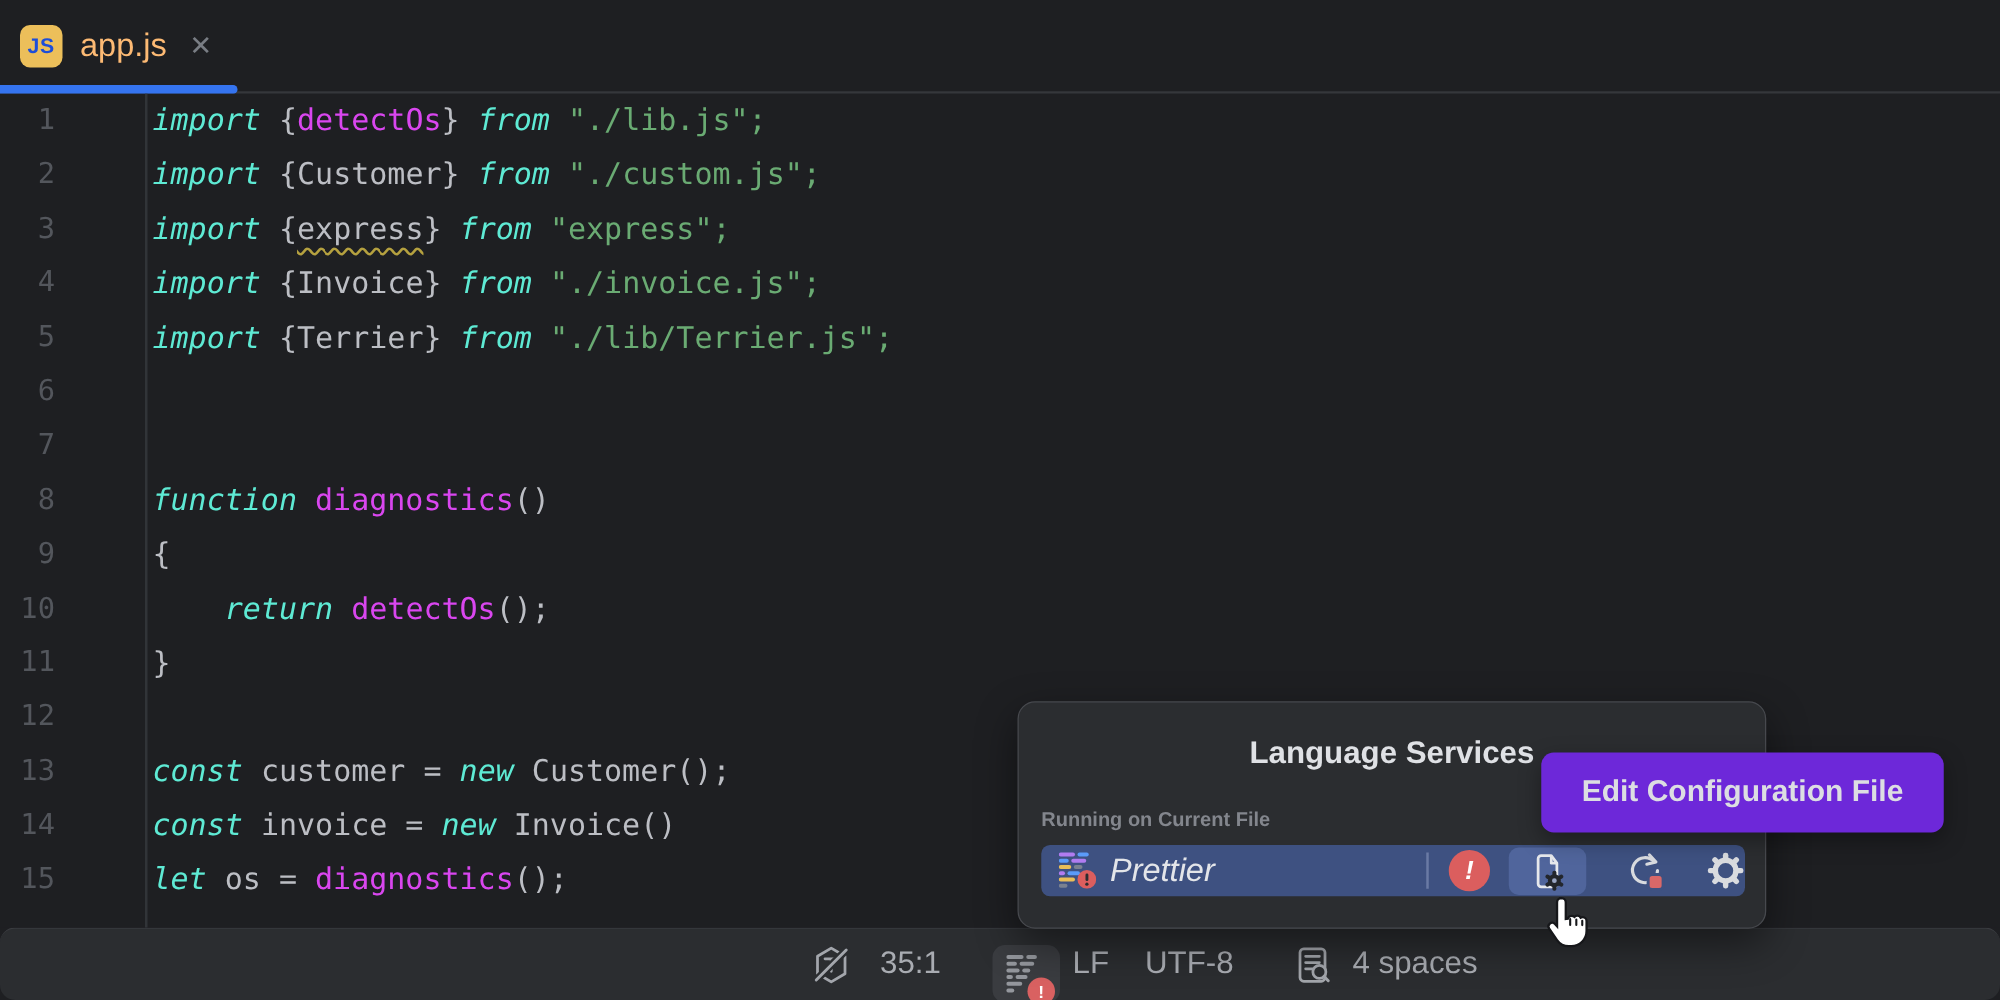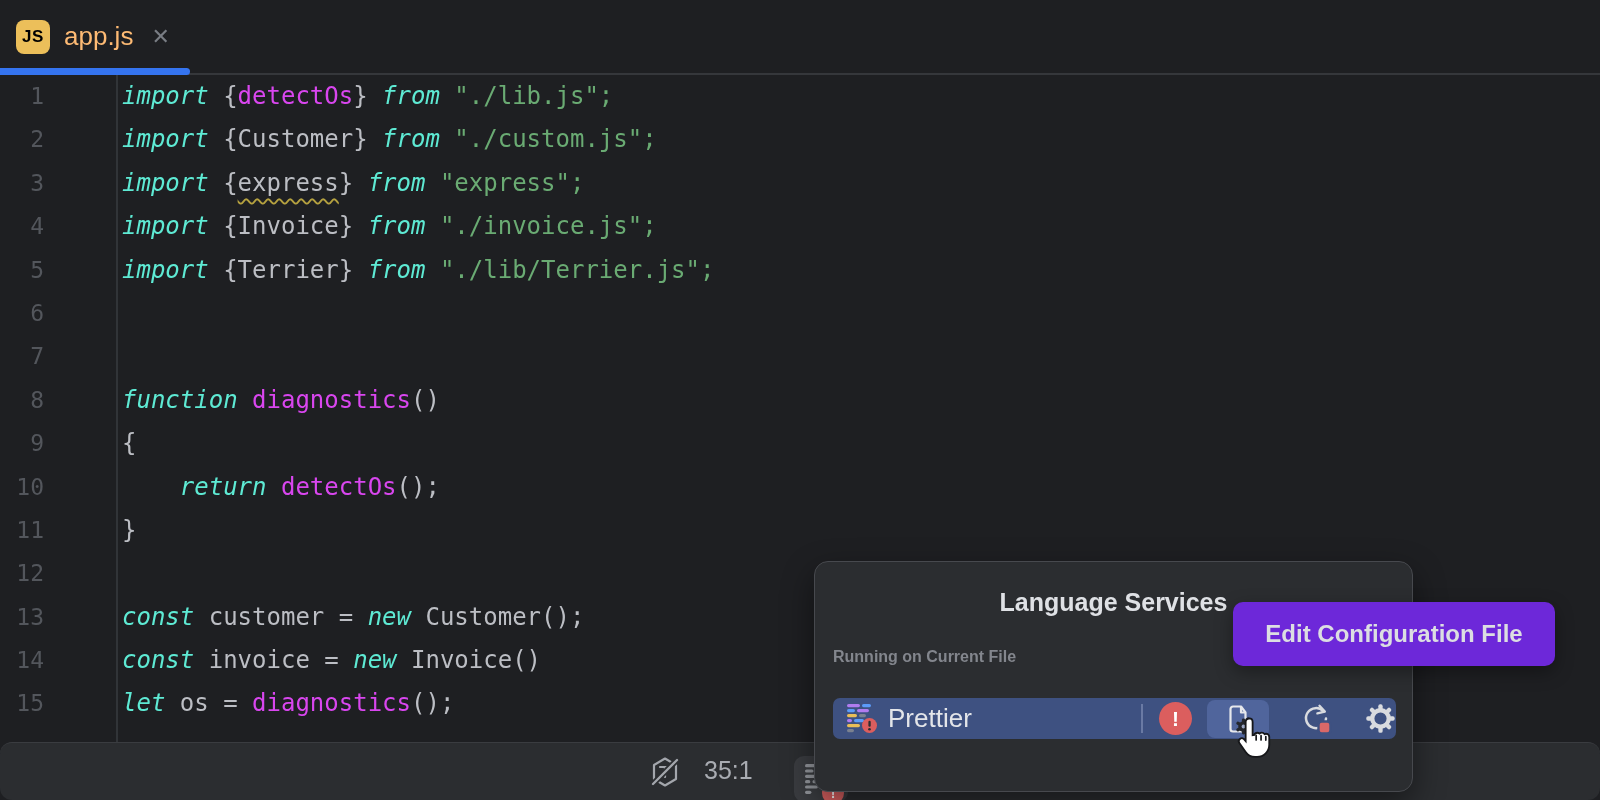--- a/index.html
+++ b/index.html
@@ -10,21 +10,21 @@
     font-family:"Liberation Sans", sans-serif;
     -webkit-font-smoothing:antialiased;
   }
   
   .tabbar{ position:absolute; left:0; top:0; width:1600px; height:75px;
     background:#1E1F22; border-bottom:2px solid #35373B; }
   .tab{ position:absolute; left:0; top:0; height:73px; width:190px;
     display:flex; align-items:center; gap:14px; padding-left:16px; cursor:default; }
   .js-badge{ width:34px; height:34px; border-radius:8px; background:#ECBF5A;
     display:flex; align-items:center; justify-content:center;
-    font-size:17px; font-weight:800; color:#000000; letter-spacing:.5px; }
+    font-size:17px; font-weight:800; color:#1d4ed8; letter-spacing:.5px; }
   .tab-label{ font-size:26px; color:#fdba74; }
   .tab-close{ font-size:22px; color:#797D84; margin-left:4px; line-height:1; }
   .tab-underline{ position:absolute; left:0; bottom:-2px; width:190px; height:7px;
     background:#3574F0; border-radius:0 5px 5px 0; }
   
   .editor{ position:absolute; left:0; top:75px; width:1600px; height:667px; background:#1E1F22; }
   .gutter{ position:absolute; left:0; top:0; width:118px; height:667px;
     border-right:2px solid #313438; }
   .gutter .ln{ height:43.4px; width:44px; text-align:right;
     font-family:"DejaVu Sans Mono", monospace; font-size:23px; color:#53565C;
@@ -32,29 +32,29 @@
   .code{ position:absolute; left:122px; top:0; }
   .cl{ height:43.4px; line-height:43.4px; white-space:pre;
     font-family:"DejaVu Sans Mono", monospace; font-size:24px; }
   .cl .k{ color:#5eead4;font-style:italic; }
   .cl .f{ color:#d946ef; }
   .cl .s, .cl .g{ color:#6AAB73; }
   .cl .p{ color:#BCBEC4; }
   .cl .w{ color:#BCBEC4; text-decoration:underline; text-decoration-style:wavy;
     text-decoration-color:#B5A13F; text-decoration-thickness:1.5px; text-underline-offset:7px; }
   
-  .popup{ position:absolute; left:814px; top:561px; width:599px; height:231px;
+  .popup{ position:absolute; left:814px; top:561px; width:599px; height:182px;
     background:#2B2D30; border:1.5px solid #47494E; border-radius:14px;
     box-shadow:0 12px 32px rgba(0,0,0,.45); z-index:10; }
   .popup-title{ position:absolute; left:0; top:26px; width:100%; text-align:center;
     font-size:25px; font-weight:700; color:#DFE1E5; }
   .popup-section{ position:absolute; left:18px; top:86px;
     font-size:16px; font-weight:700; color:#83868D; }
-  .service-row{ position:absolute; left:18px; top:136px; width:563px; height:41px;
-    background:#3E5181; border-radius:7px; }
+  .service-row{ position:absolute; left:18px; top:114px; width:563px; height:41px;
+    background:#3E5181; border-radius:7px;font-style:italic; }
   .service-icon{ position:absolute; left:14px; top:5px; width:30px; height:30px; }
   .service-label{ position:absolute; left:55px; top:0; height:41px; display:flex;
     align-items:center; font-size:26px; color:#E3E5E9; }
   .row-divider{ position:absolute; left:308px; top:6px; width:2px; height:29px;
     background:rgba(190,201,228,.35); }
   .err-badge{ position:absolute; left:326px; top:4px; width:33px; height:33px;
     border-radius:50%; background:#DB5E5E; display:flex; align-items:center;
     justify-content:center; color:#FFFFFF; font-size:21px; font-weight:800; }
   .row-btn{ position:absolute; top:1.5px; width:62px; height:38px; border-radius:8px;
     display:flex; align-items:center; justify-content:center; }

